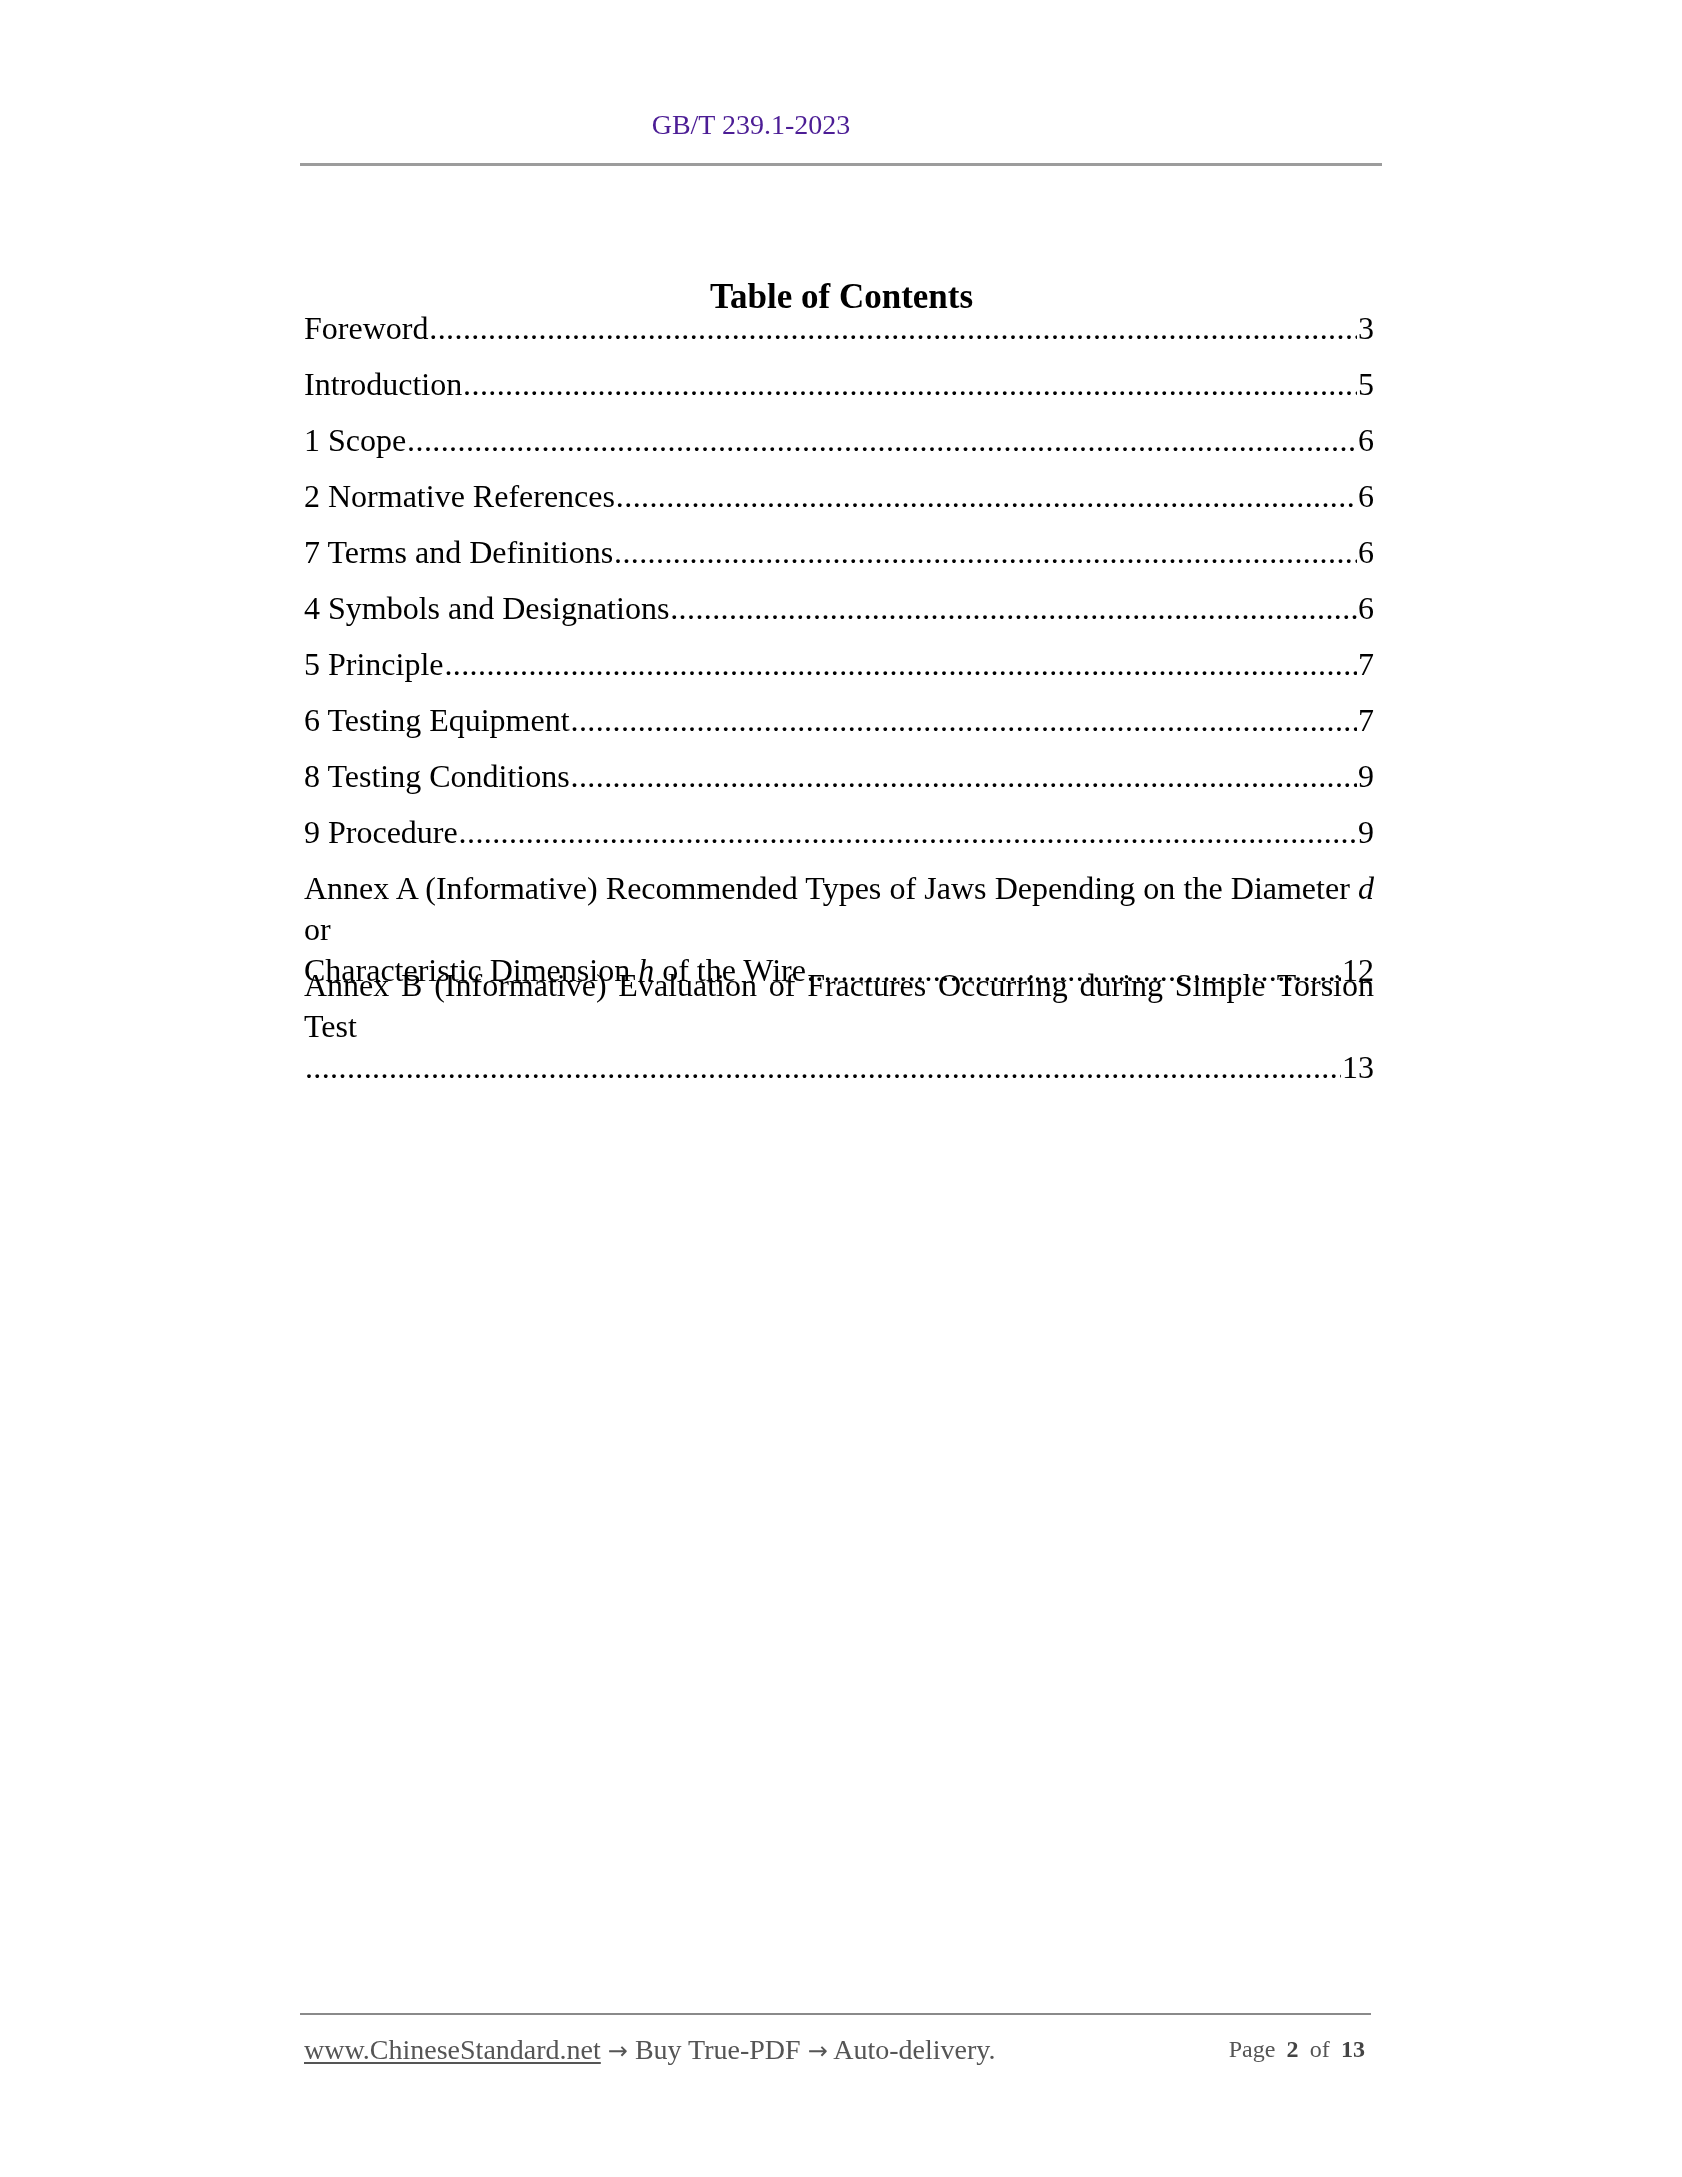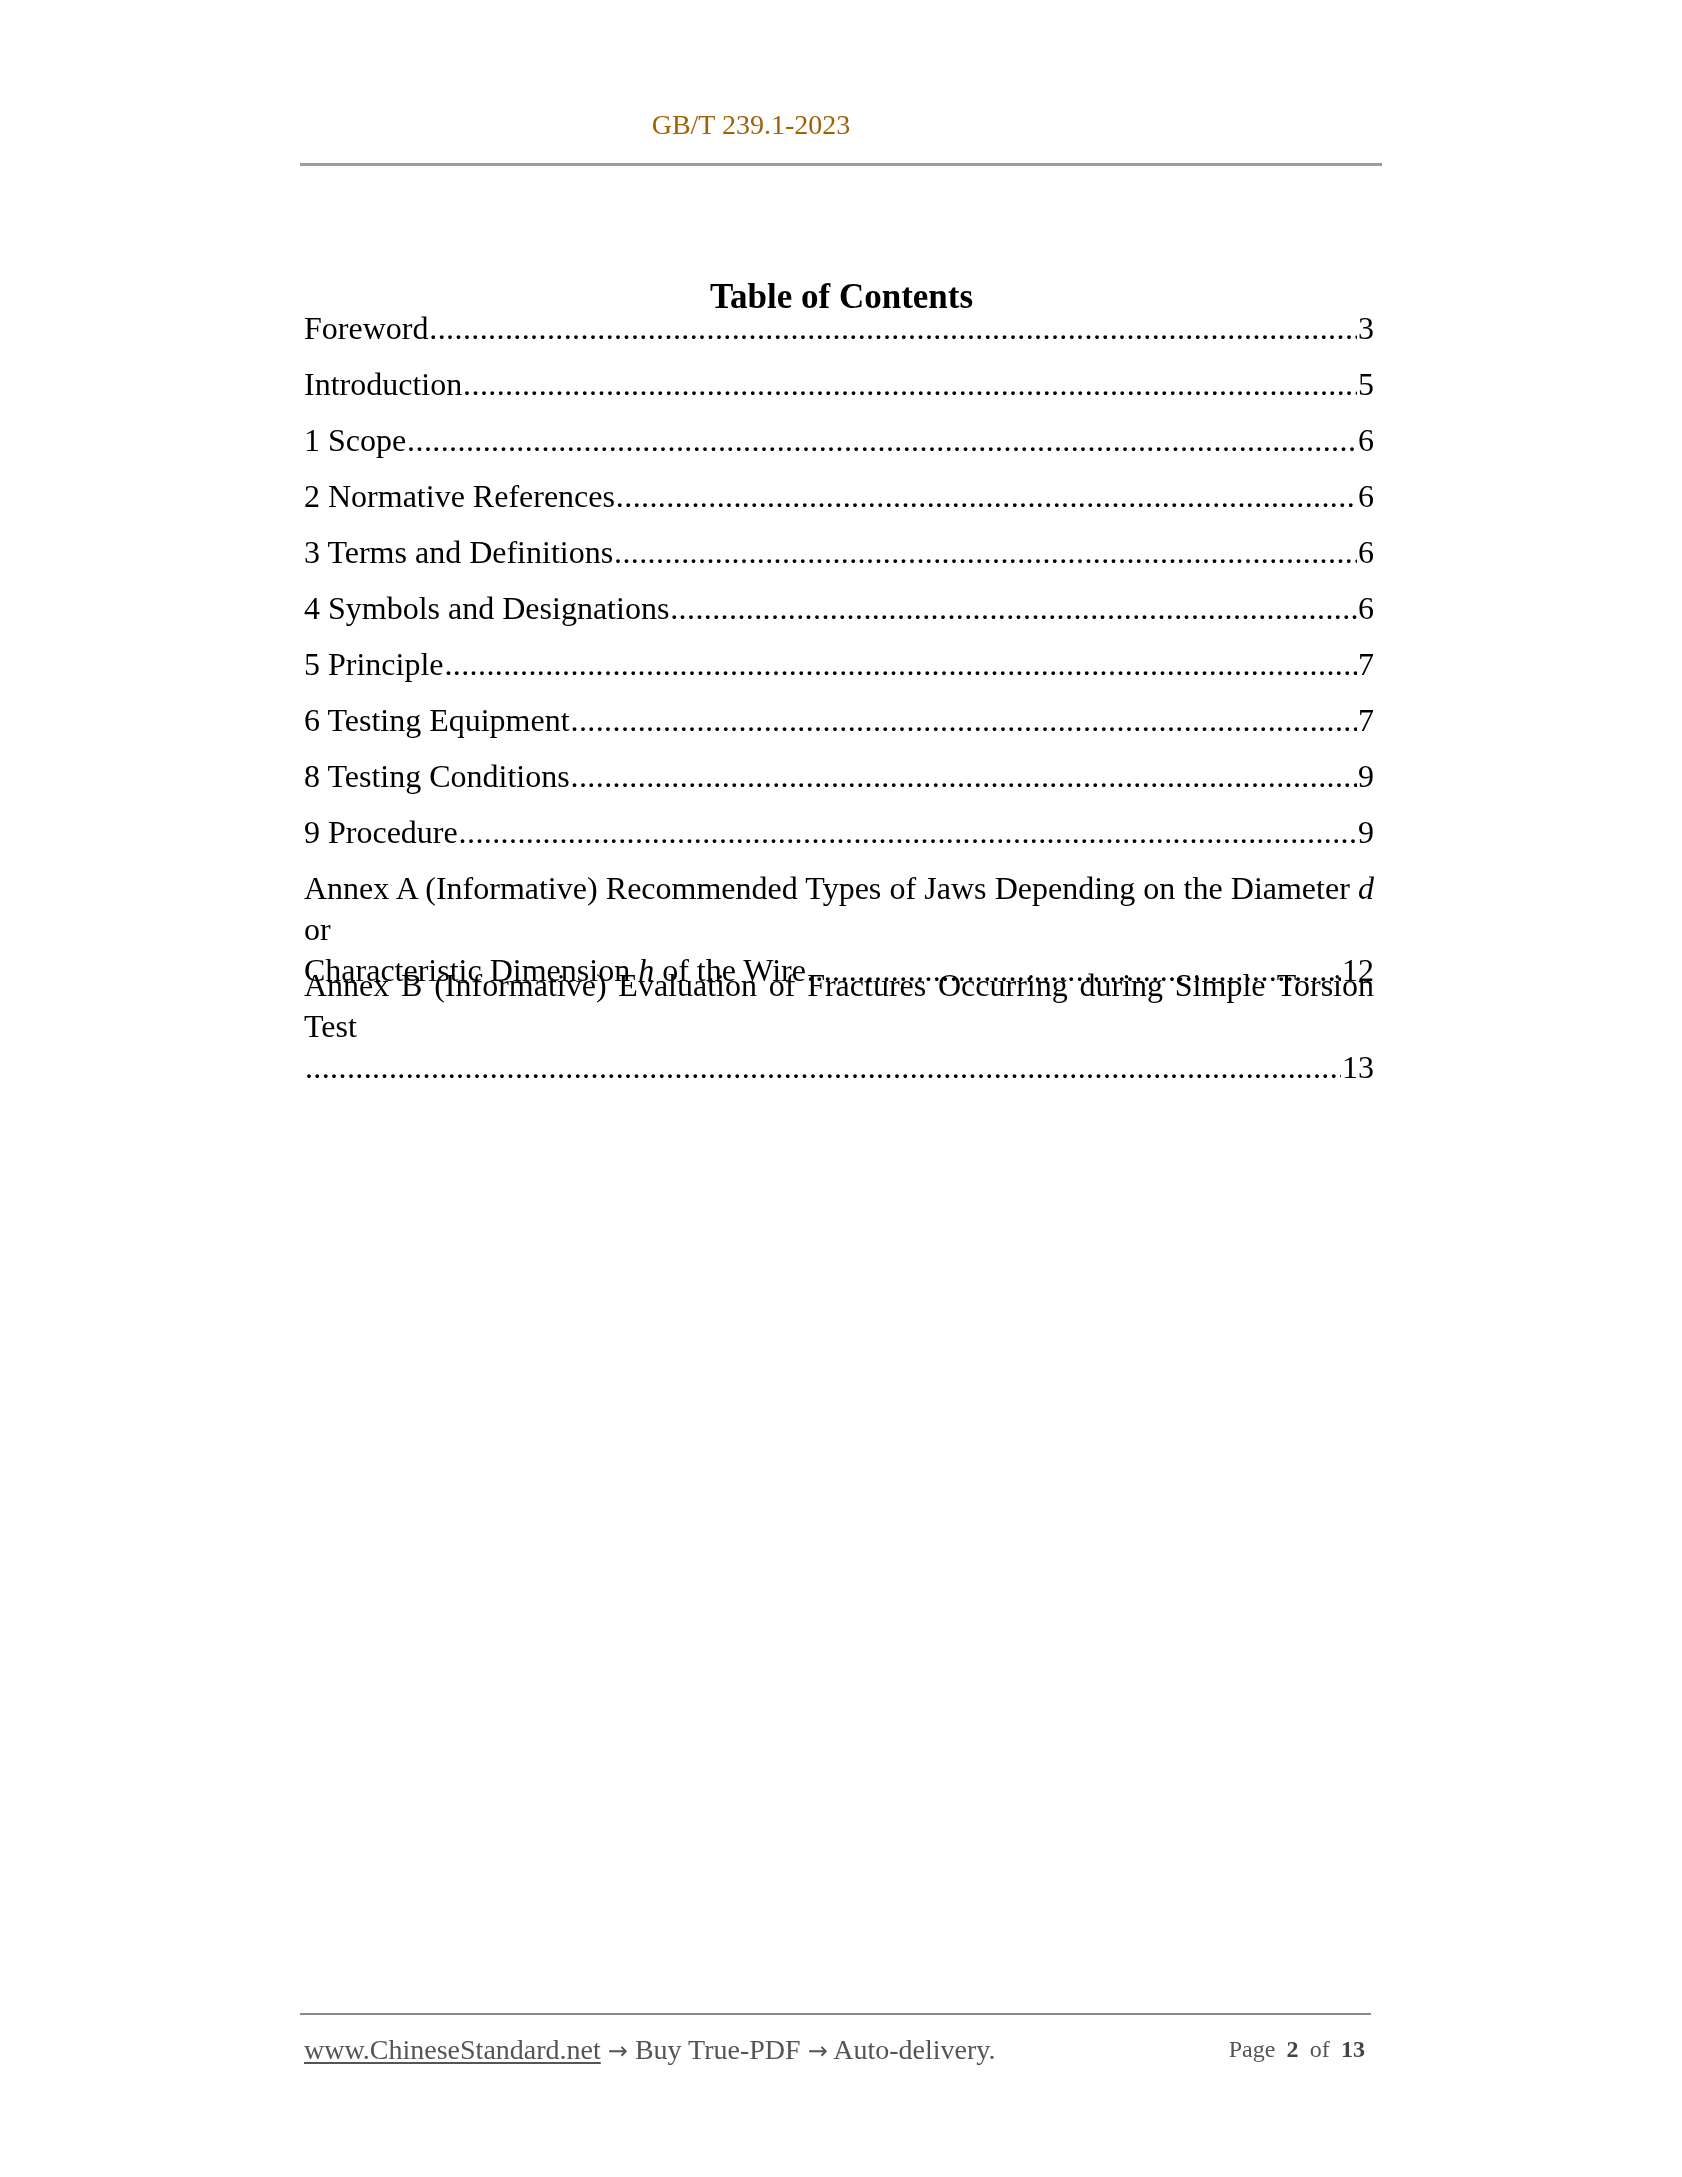--- a/index.html
+++ b/index.html
@@ -16,21 +16,21 @@
     color: #000;
   }
   .page-header-text {
     position: absolute;
     left: 0;
     width: 1502px;
     top: 107px;
     text-align: center;
     font-size: 28px;
     line-height: 35px;
-    color: #a16207;
+    color: #4c1d95;
   }
   .header-rule {
     position: absolute;
     left: 300px;
     width: 1082px;
     top: 163px;
     height: 2.6px;
     background: #9c9c9c;
   }
   .toc-title {
@@ -168,21 +168,21 @@
   </div>
   <div class="toc-entry">
     <div class="toc-line">
       <span class="toc-label">2 Normative References</span>
       <span class="toc-leader"></span>
       <span class="toc-page">6</span>
     </div>
   </div>
   <div class="toc-entry">
     <div class="toc-line">
-      <span class="toc-label">3 Terms and Definitions</span>
+      <span class="toc-label">7 Terms and Definitions</span>
       <span class="toc-leader"></span>
       <span class="toc-page">6</span>
     </div>
   </div>
   <div class="toc-entry">
     <div class="toc-line">
       <span class="toc-label">4 Symbols and Designations</span>
       <span class="toc-leader"></span>
       <span class="toc-page">6</span>
     </div>

